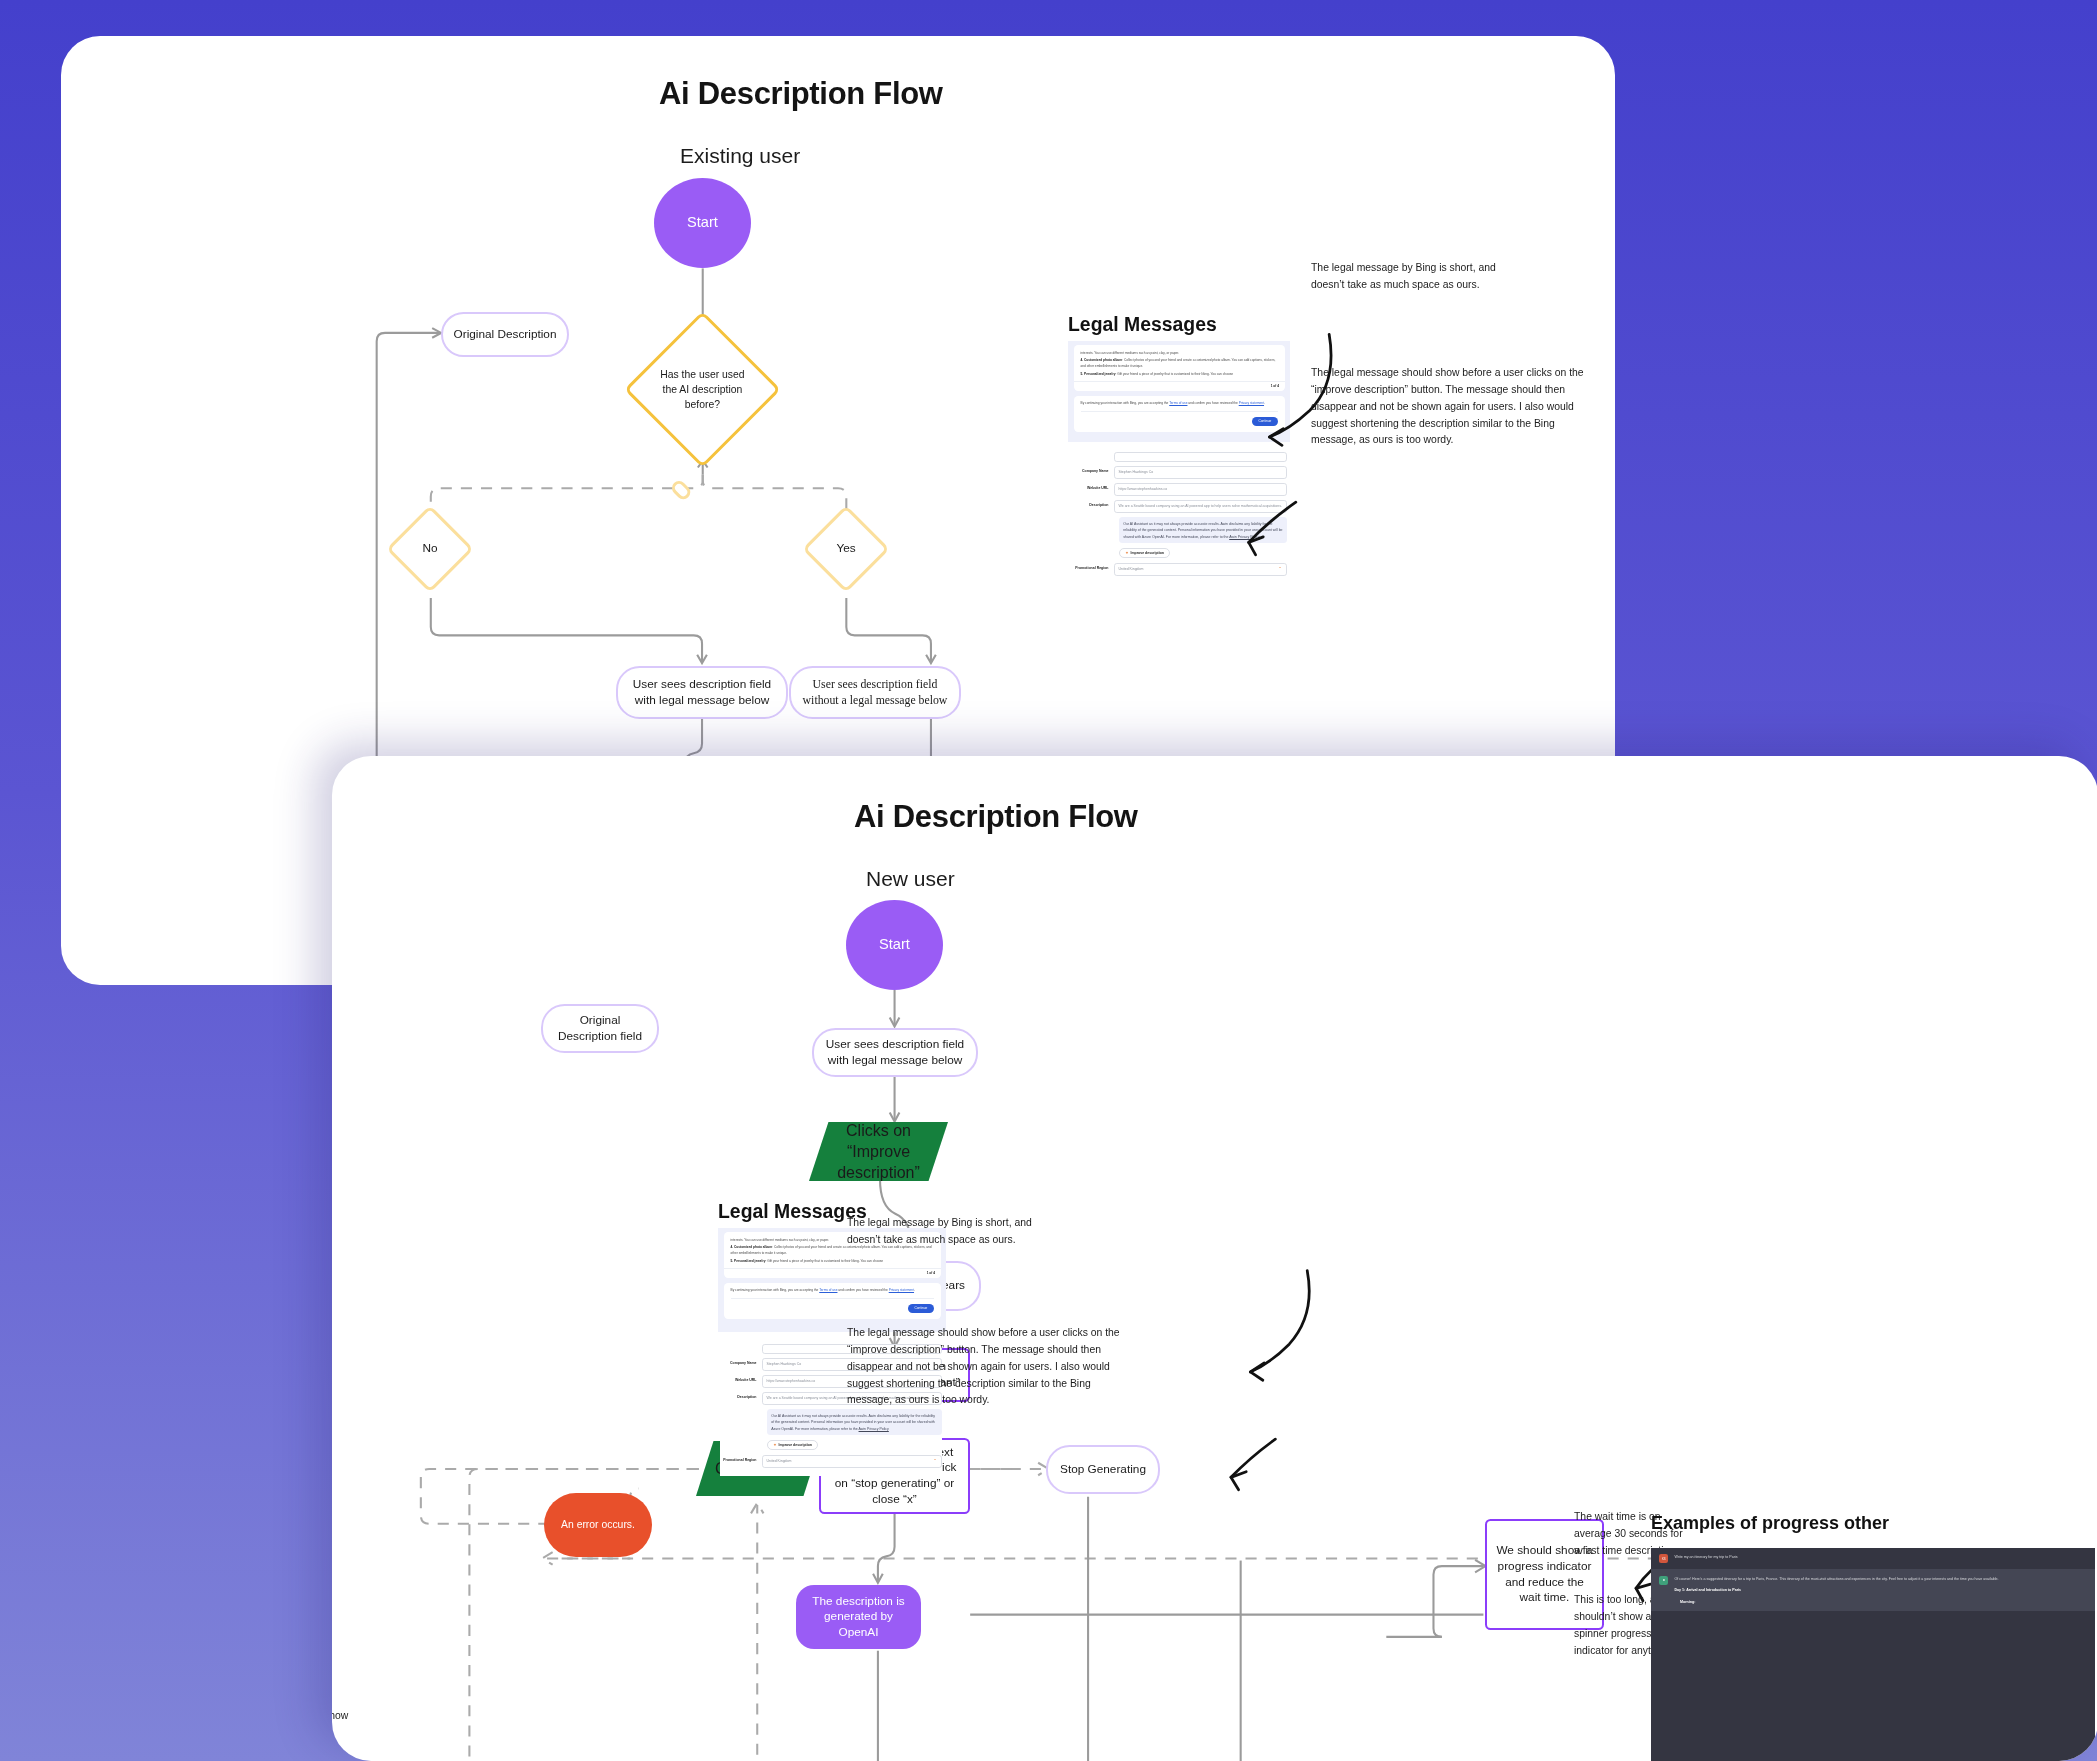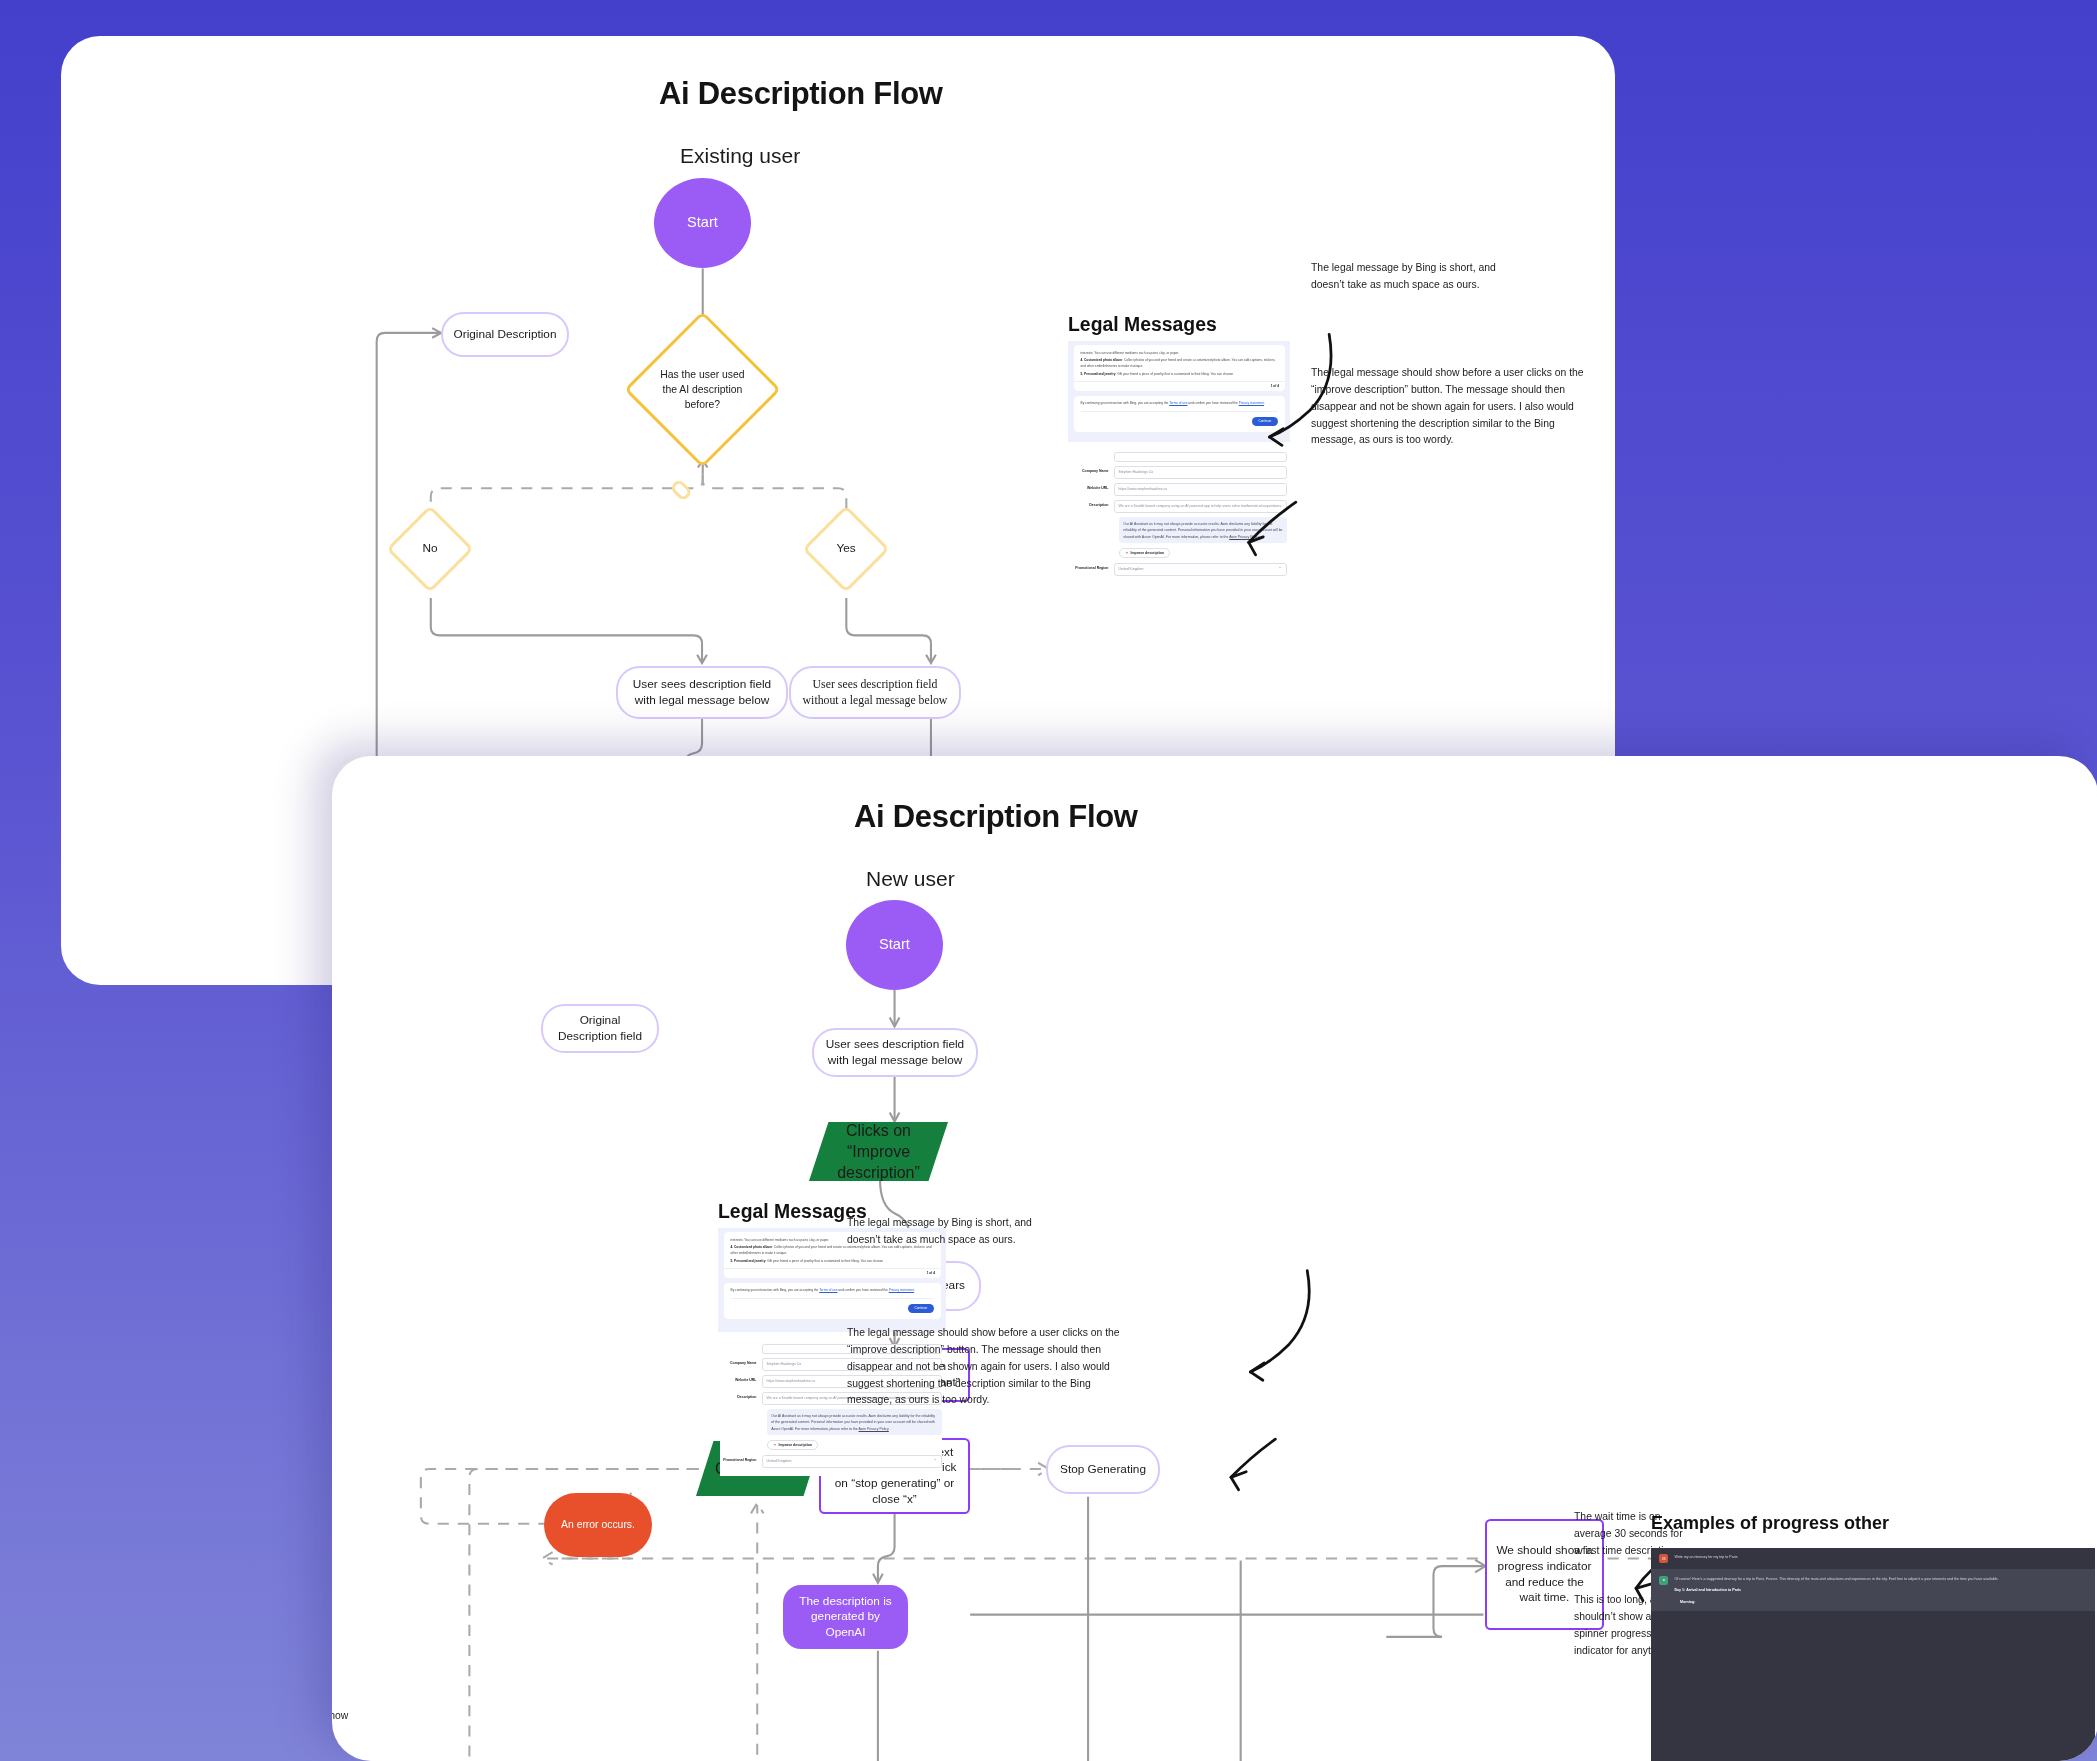--- a/index.html
+++ b/index.html
@@ -41,21 +41,21 @@
   }
   .n-round{
     background:#fff; border:2.1px solid #d9c8fb; border-radius:23.6px;
     font-size:11.8px;
   }
   .n-round-strong{
     background:#fff; border:2.8px solid #8b3dfa; border-radius:5.5px;
     font-size:11.8px;
   }
   .n-purple-solid{
-    background:#9a5cf5; color:#fff; border-radius:18px; font-size:11.8px;
+    background:#9a5cf5; color:#fff; border-radius:18px; font-size:11.8px;margin-left:13px;
   }
   .n-error{
     background:#e8502b; color:#fff; border-radius:32px; font-size:10.4px;
   }
   .n-diamond{
     border:3.5px solid #f5c23c; background:#fff;
     border-radius:7px;
     transform:rotate(45deg);
   }
   .n-diamond > span{ display:block; transform:rotate(-45deg); font-size:10.4px; line-height:1.45;}

